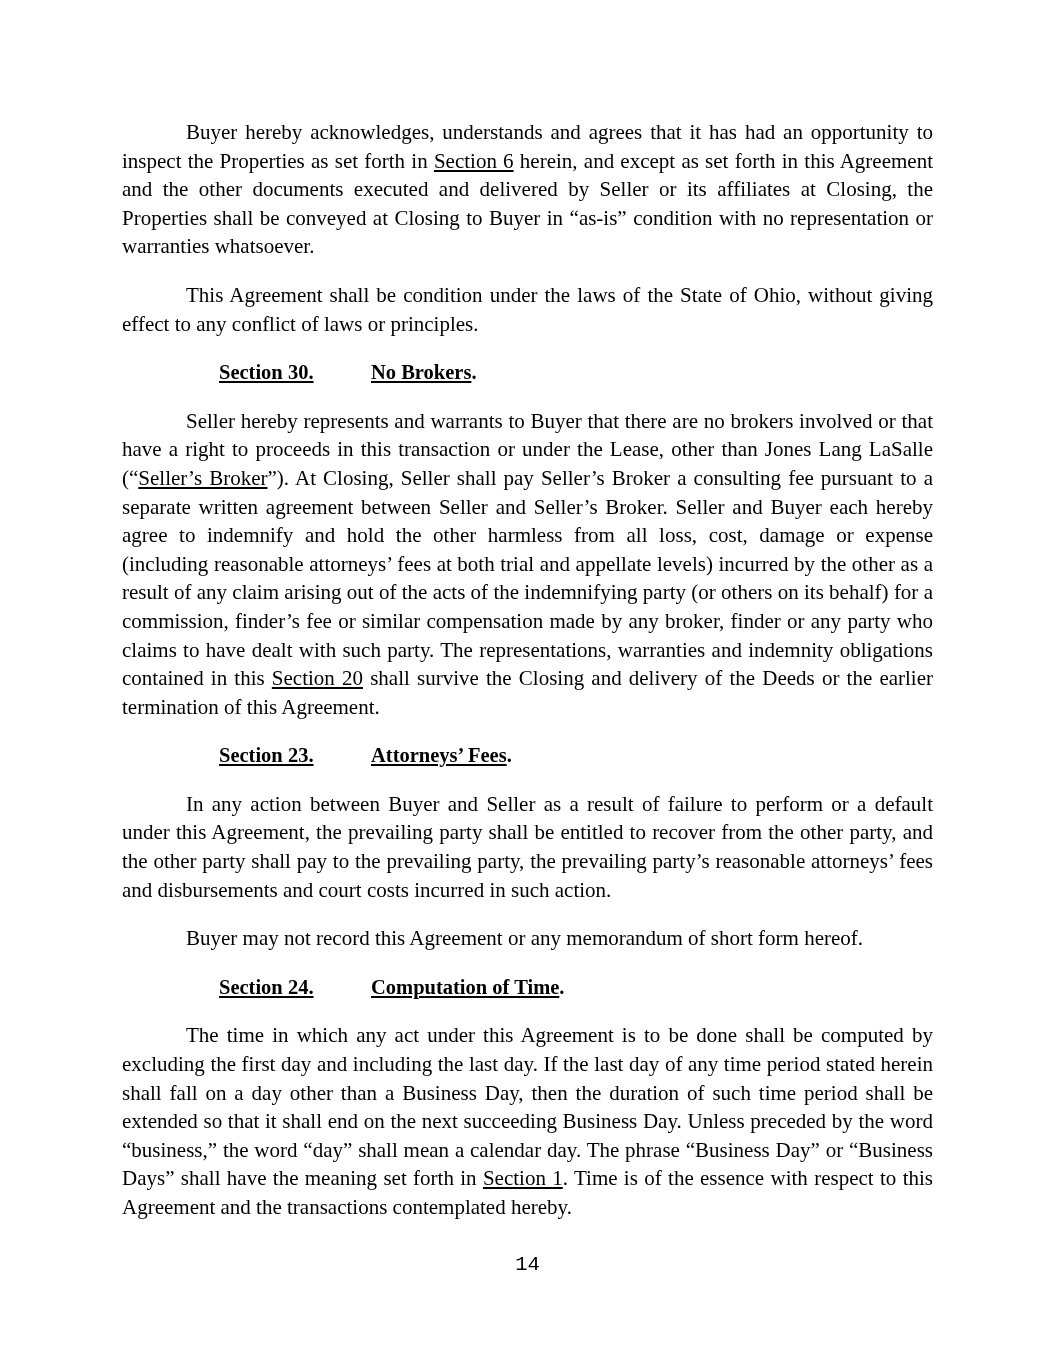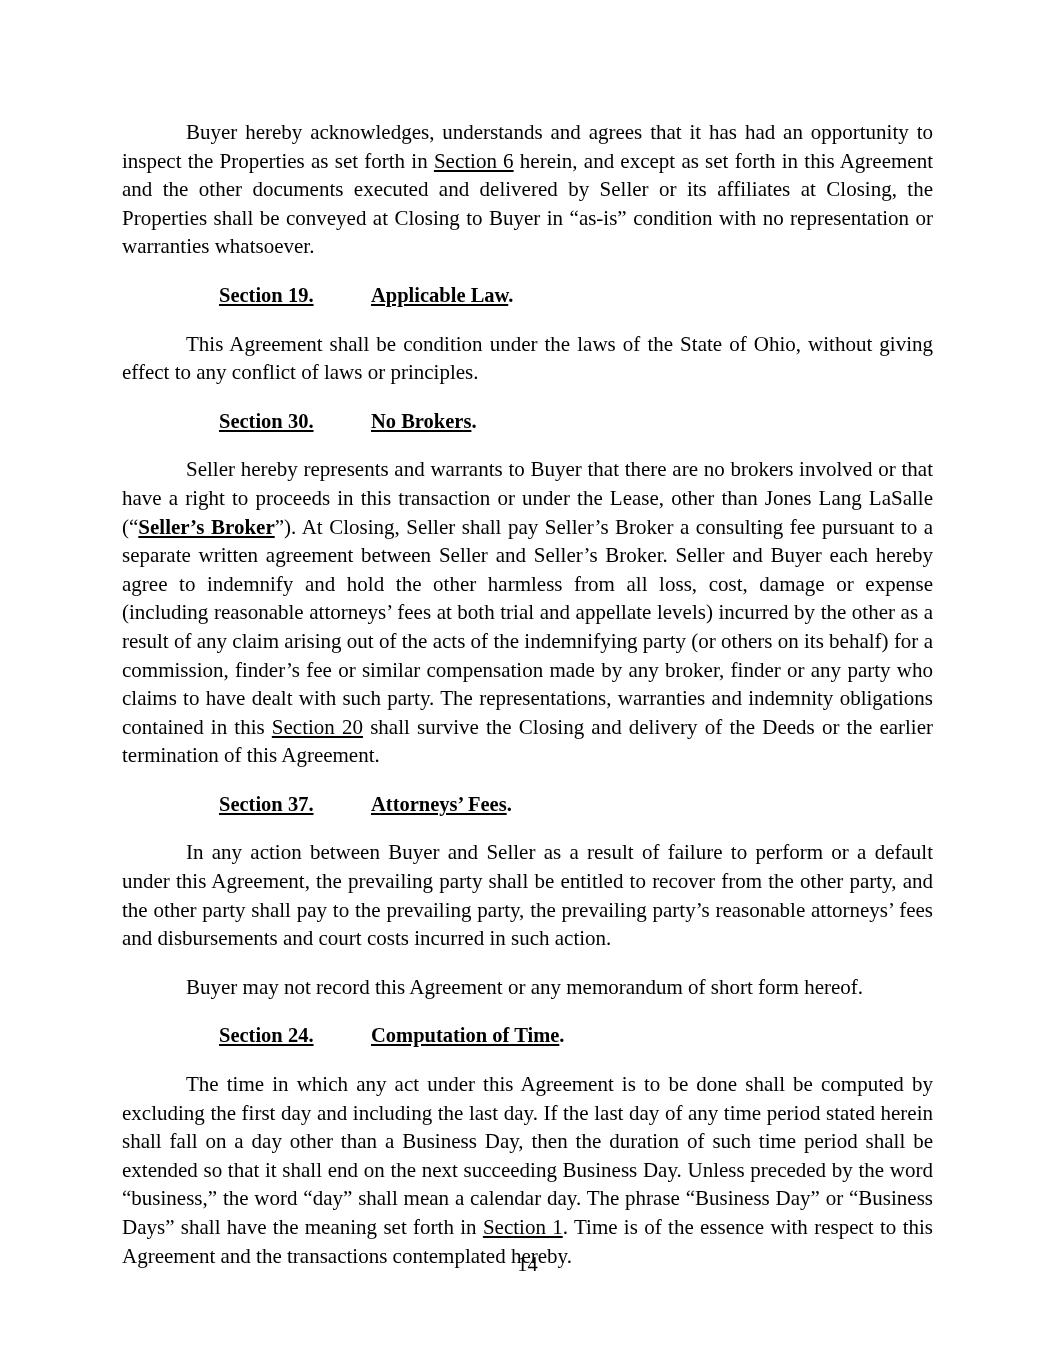--- a/index.html
+++ b/index.html
@@ -54,56 +54,52 @@
     text-decoration: underline;
   }
   .section-heading .sec-period {
     font-weight: bold;
     text-decoration: none;
   }
   u.ref {
     text-decoration: underline;
   }
   b.inline-bold {
-    font-weight: bold;
+    font-weight: normal;
     text-decoration: underline;
   }
   .page-number {
     position: absolute;
     left: 0;
     right: 0;
     top: 1253px;
     text-align: center;
     font-size: 20.5px;
-    font-family: Liberation Serif, serif;
+    font-family: Liberation Mono, monospace;
   }
 </style>
 </head>
 <body>
 
 <div class="page">
 
   <p class="body-text para indent"><span>Buyer hereby acknowledges, understands and agrees that it has had an opportunity to inspect the Properties as set forth in </span><u class="ref">Section 6</u><span> herein, and except as set forth in this Agreement and the other documents executed and delivered by Seller or its affiliates at Closing, the Properties shall be conveyed at Closing to Buyer in “as-is” condition with no representation or warranties whatsoever.</span></p>
 
-  <div class="section-heading">
-    <span class="sec-num">Section 19.</span>
-    <span class="sec-title"><u>Applicable Law</u><span class="sec-period">.</span></span>
-  </div>
 
   <p class="body-text para indent">This Agreement shall be condition under the laws of the State of Ohio, without giving effect to any conflict of laws or principles.</p>
 
   <div class="section-heading">
     <span class="sec-num">Section 30.</span>
     <span class="sec-title"><u>No Brokers</u><span class="sec-period">.</span></span>
   </div>
 
   <p class="body-text para indent"><span>Seller hereby represents and warrants to Buyer that there are no brokers involved or that have a right to proceeds in this transaction or under the Lease, other than Jones Lang LaSalle (“</span><b class="inline-bold">Seller’s Broker</b><span>”).  At Closing, Seller shall pay Seller’s Broker a consulting fee pursuant to a separate written agreement between Seller and Seller’s Broker.  Seller and Buyer each hereby agree to indemnify and hold the other harmless from all loss, cost, damage or expense (including reasonable attorneys’ fees at both trial and appellate levels) incurred by the other as a result of any claim arising out of the acts of the indemnifying party (or others on its behalf) for a commission, finder’s fee or similar compensation made by any broker, finder or any party who claims to have dealt with such party.  The representations, warranties and indemnity obligations contained in this </span><u class="ref">Section 20</u><span> shall survive the Closing and delivery of the Deeds or the earlier termination of this Agreement.</span></p>
 
   <div class="section-heading">
-    <span class="sec-num">Section 37.</span>
+    <span class="sec-num">Section 23.</span>
     <span class="sec-title"><u>Attorneys’ Fees</u><span class="sec-period">.</span></span>
   </div>
 
   <p class="body-text para indent">In any action between Buyer and Seller as a result of failure to perform or a default under this Agreement, the prevailing party shall be entitled to recover from the other party, and the other party shall pay to the prevailing party, the prevailing party’s reasonable attorneys’ fees and disbursements and court costs incurred in such action.</p>
 
 
 
   <p class="body-text para indent">Buyer may not record this Agreement or any memorandum of short form hereof.</p>
 
   <div class="section-heading">

